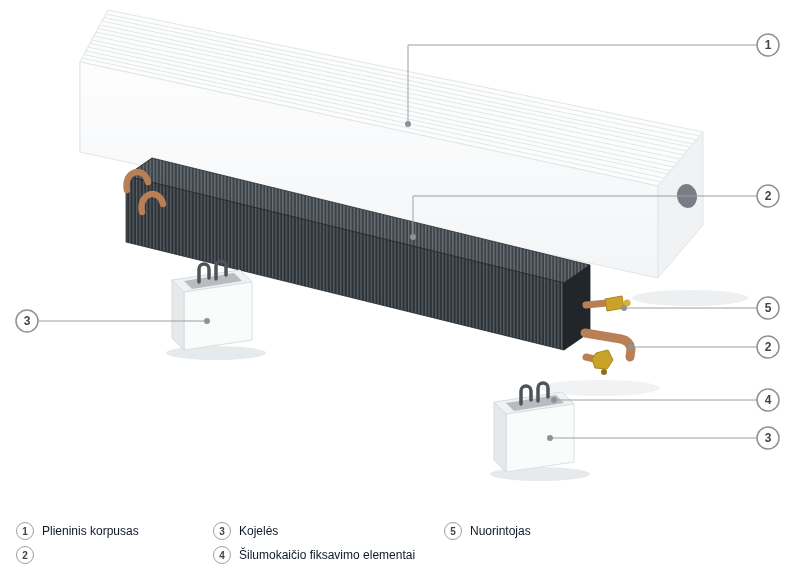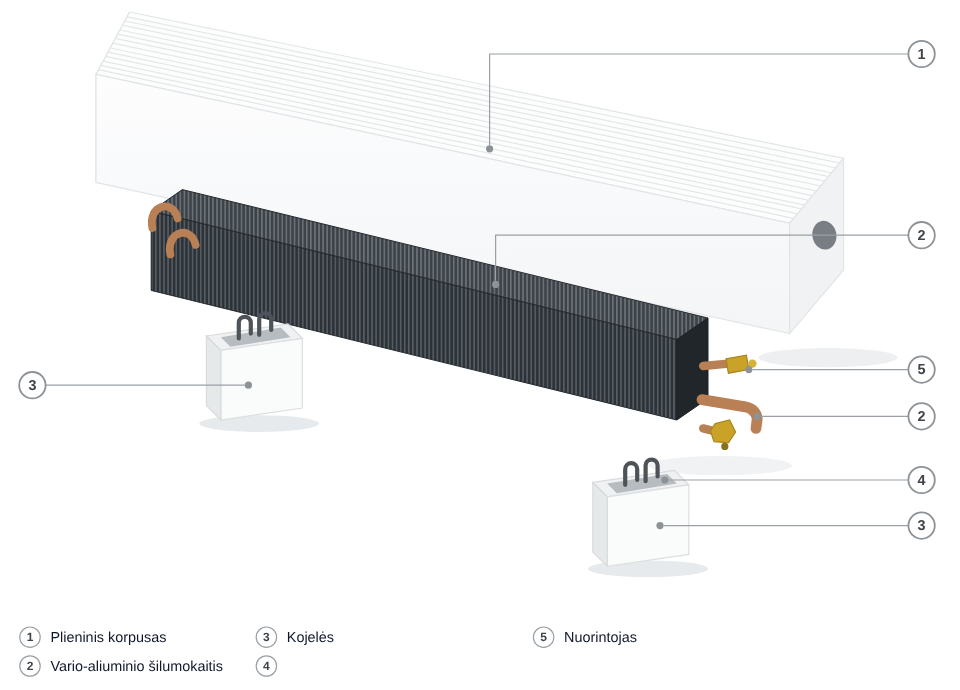--- a/index.html
+++ b/index.html
@@ -143,28 +143,28 @@
     </g>
   </svg>
 
   <div>
     <div class="legend-item li-1">
       <span class="legend-num">1</span>
       <span class="legend-label">Plieninis korpusas</span>
     </div>
     <div class="legend-item li-2">
       <span class="legend-num">2</span>
-      <span class="legend-label">Vario-aliuminio šilumokaitis</span>
     </div>
     <div class="legend-item li-3">
       <span class="legend-num">3</span>
       <span class="legend-label">Kojelės</span>
     </div>
     <div class="legend-item li-4">
       <span class="legend-num">4</span>
+      <span class="legend-label">Šilumokaičio fiksavimo elementai</span>
     </div>
     <div class="legend-item li-5">
       <span class="legend-num">5</span>
       <span class="legend-label">Nuorintojas</span>
     </div>
   </div>
 
 </div>
 
 </body></html>

